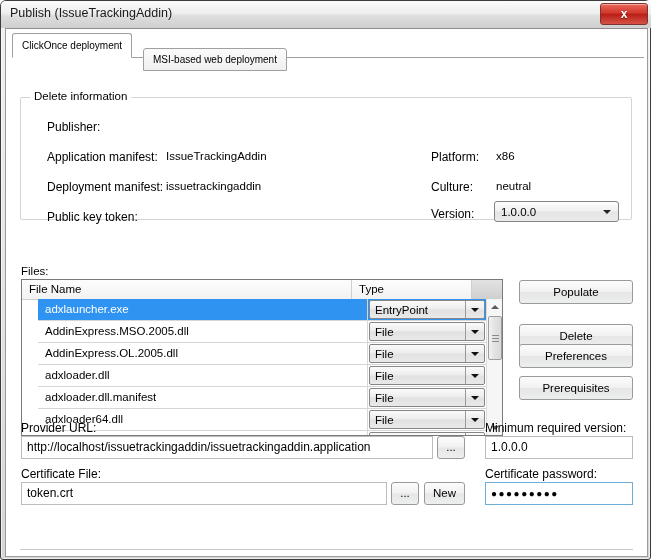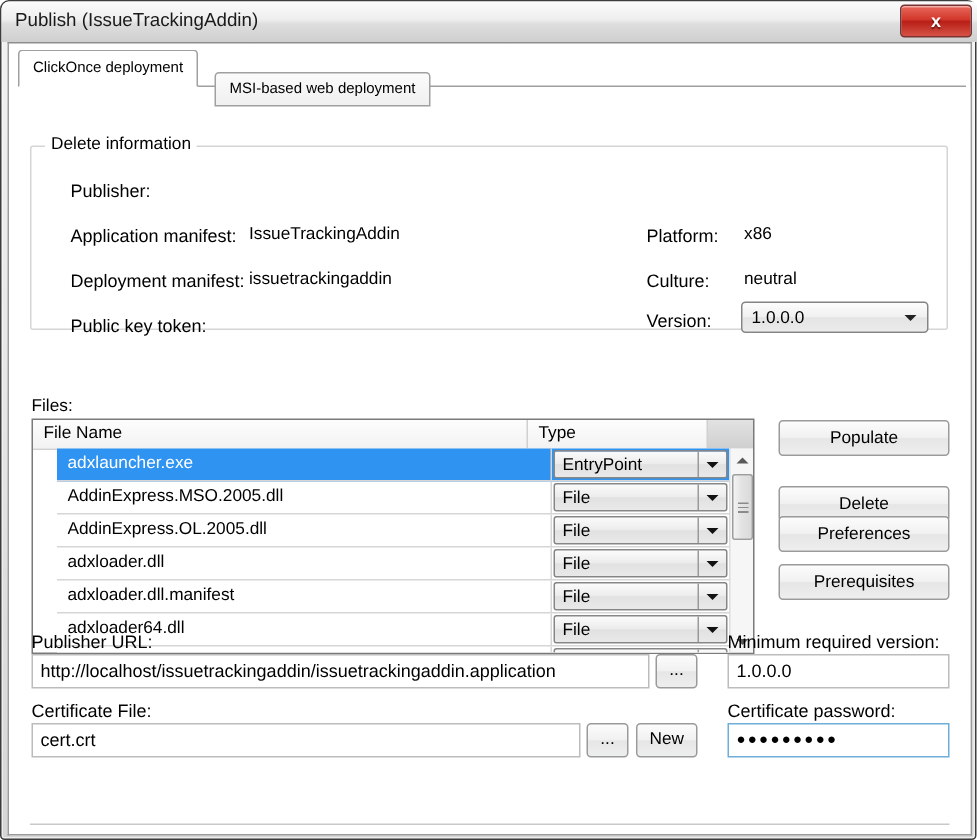--- a/index.html
+++ b/index.html
@@ -489,26 +489,26 @@
           <div id="sb-thumb"></div>
           <div class="sb-arrow" id="sb-down"></div>
         </div>
       </div>
 
       <div class="btn sidebtn" style="top:222px;">Populate</div>
       <div class="btn sidebtn" style="top:266px;">Delete</div>
       <div class="btn sidebtn" style="top:286px;">Preferences</div>
       <div class="btn sidebtn" style="top:318px;">Prerequisites</div>
 
-      <div class="fld-label" style="left:15px; top:363px;">Publisher URL:</div>
+      <div class="fld-label" style="left:15px; top:363px;">Provider URL:</div>
       <div class="txt" style="left:15px; top:378px; width:412px; height:23px;">http://localhost/issuetrackingaddin/issuetrackingaddin.application</div>
       <div class="smallbtn" style="left:431px; top:378px; width:28px; height:23px; line-height:21px;">...</div>
 
       <div class="fld-label" style="left:15px; top:409px;">Certificate File:</div>
-      <div class="txt" style="left:15px; top:424px; width:366px; height:23px;">cert.crt</div>
+      <div class="txt" style="left:15px; top:424px; width:366px; height:23px;">token.crt</div>
       <div class="smallbtn" style="left:385px; top:424px; width:28px; height:23px; line-height:21px;">...</div>
       <div class="smallbtn" style="left:418px; top:424px; width:41px; height:23px; line-height:21px;">New</div>
 
       <div class="fld-label" style="left:479px; top:363px;">Minimum required version:</div>
       <div class="txt" style="left:479px; top:378px; width:148px; height:23px;">1.0.0.0</div>
 
       <div class="fld-label" style="left:479px; top:409px;">Certificate password:</div>
       <div class="txt focused" style="left:479px; top:424px; width:148px; height:23px; letter-spacing:1.5px; font-size:10px;">●●●●●●●●●</div>
 
       <div id="divider"></div>

